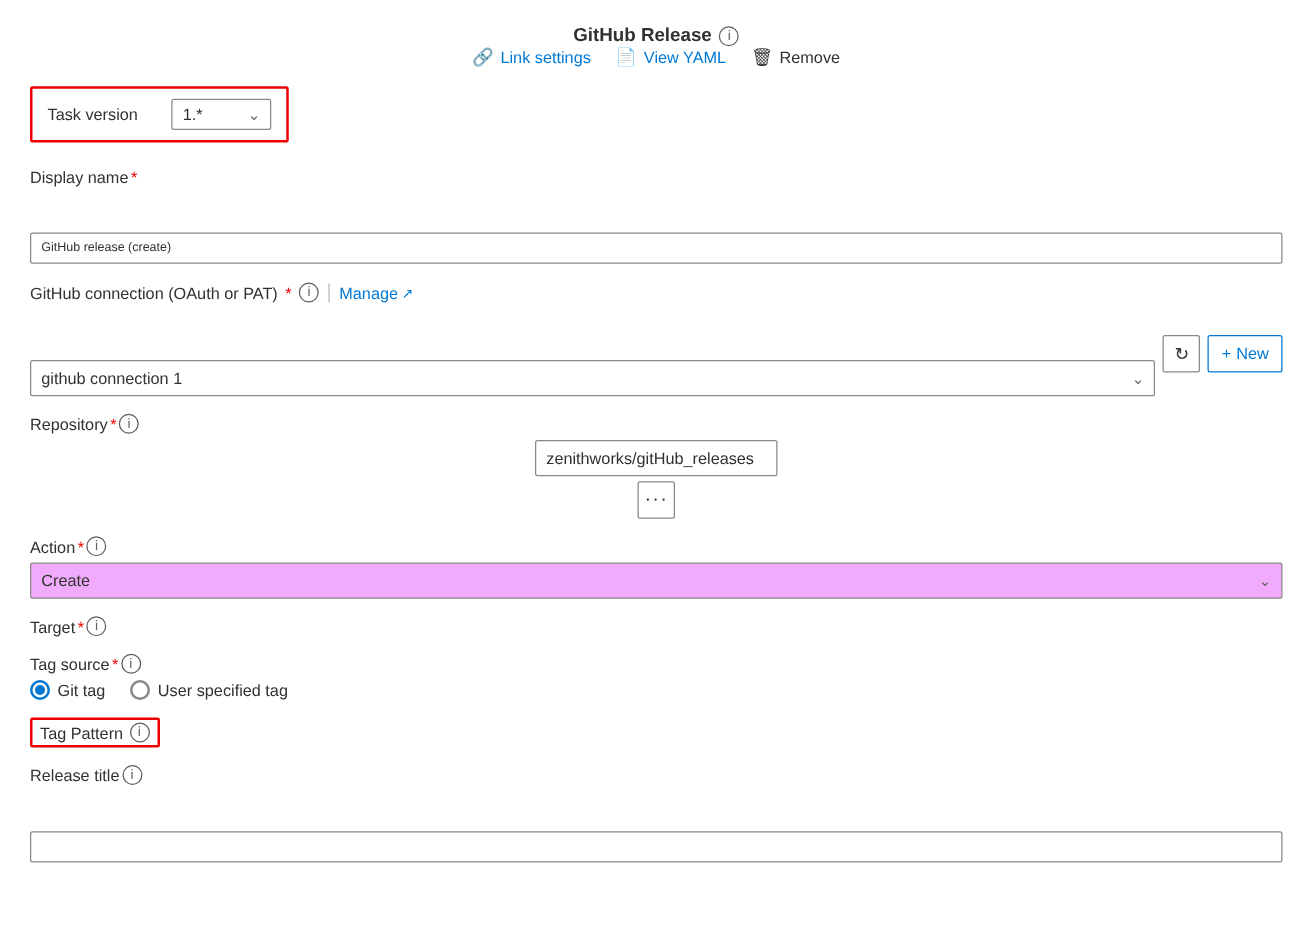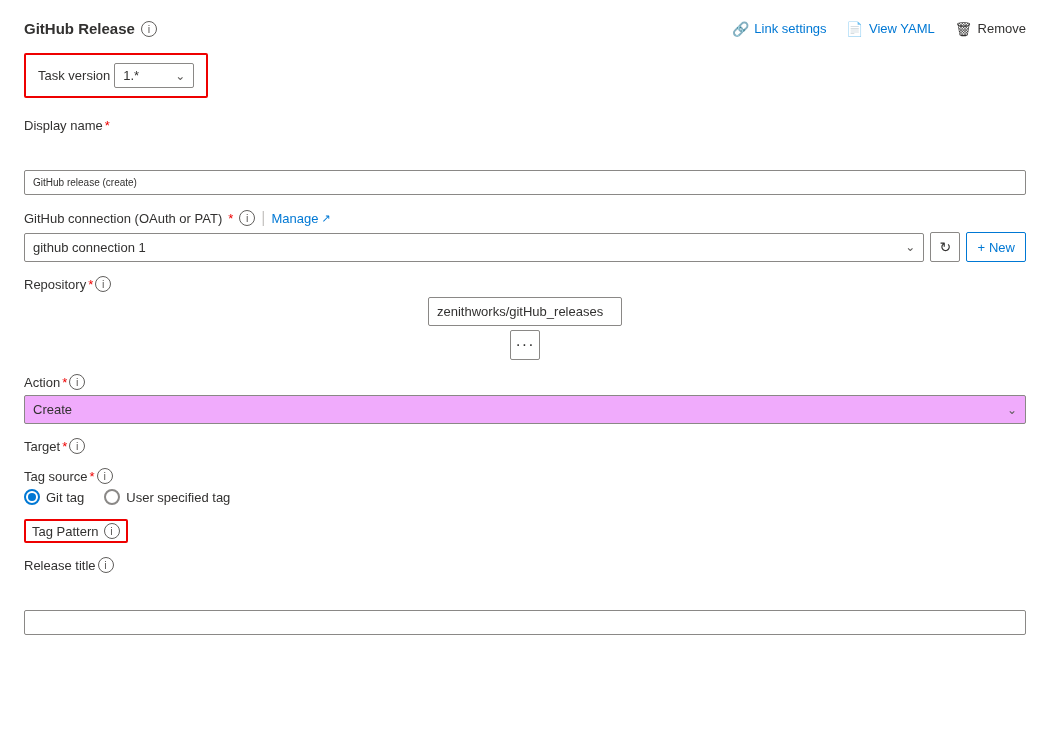--- a/index.html
+++ b/index.html
@@ -13,20 +13,21 @@
       width: 1050px;
       min-height: 746px;
       padding: 20px 24px;
       position: relative;
     }
     .top-bar {
       display: flex;
       justify-content: space-between;
       align-items: center;
       margin-bottom: 16px;
+      flex-direction: column;
     }
     .top-bar-left {
       display: flex;
       align-items: center;
       gap: 6px;
     }
     .page-title {
       font-size: 15px;
       font-weight: 600;
       color: #323130;
@@ -60,21 +61,21 @@
     }
     .link-icon {
       font-size: 14px;
     }
     .task-version-box {
       border: 2px solid #e00;
       border-radius: 2px;
       padding: 8px 12px;
       display: inline-flex;
       align-items: center;
-      gap: 4px;
+      gap: 27px;
       margin-bottom: 20px;
     }
     .task-version-label {
       font-size: 13px;
       color: #323130;
     }
     .task-version-select {
       display: flex;
       align-items: center;
       gap: 8px;
@@ -138,20 +139,21 @@
       flex: 1;
       border: 1px solid #8a8886;
       border-radius: 2px;
       padding: 6px 8px;
       font-size: 13px;
       background: #fff;
       display: flex;
       align-items: center;
       justify-content: space-between;
       cursor: pointer;
+      margin-top: 40px;
     }
     .refresh-btn {
       width: 30px;
       height: 30px;
       border: 1px solid #8a8886;
       border-radius: 2px;
       display: flex;
       align-items: center;
       justify-content: center;
       cursor: pointer;

